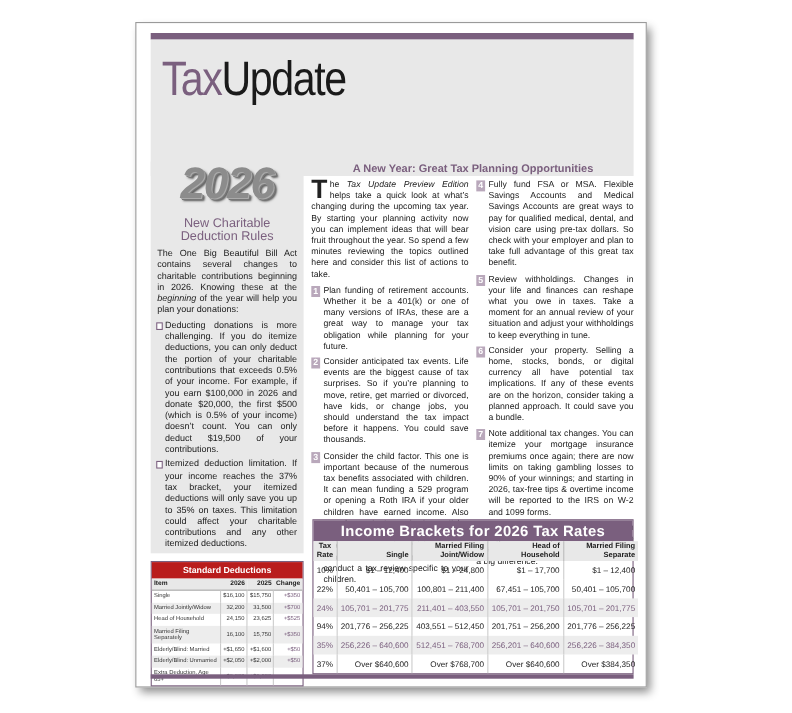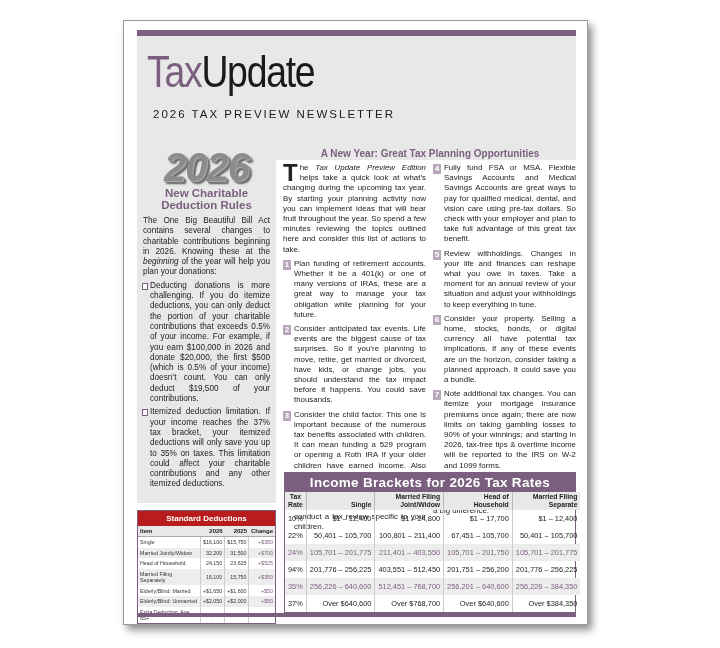--- a/index.html
+++ b/index.html
@@ -14,21 +14,21 @@
   .topbar { position: absolute; left: 13px; top: 9px; width: 439px; height: 6px; background: #7a5f7e; }
   .masthead { position: absolute; left: 13px; top: 15px; width: 439px; height: 124px; background: #e8e8e8; }
   .logo { position: absolute; left: 10px; top: 14px; font-size: 44px; letter-spacing: -1.5px; line-height: 1; font-family: "Liberation Sans", sans-serif; transform: scaleX(0.85); transform-origin: left top; }
   .logo .tax { color: #7a5f7e; }
   .logo .upd { color: #1a1a1a; }
   .subtitle { position: absolute; left: 16px; top: 72px; font-size: 11.5px; letter-spacing: 2px; color: #1a1a1a; font-weight: normal; }
 
   
   .sidebar { position: absolute; left: 13px; top: 126px; width: 139px; height: 356px; background: #e8e8e8; padding: 0 6px; }
   .big-year { text-align: center; font-size: 40px; font-weight: bold; color: #8c8c8c; letter-spacing: -1px; margin-top: 0px; text-shadow: 1px 1px 0 #aaa, 2px 2px 0 #777, 3px 3px 2px #555; line-height: 40px; font-style: italic; }
-  .side-title { text-align: center; color: #7a5f7e; font-weight: bold; font-size: 11.5px; line-height: 12px; margin-top: 0; }
+  .side-title { text-align: center; color: #7a5f7e; font-weight: normal; font-size: 11.5px; line-height: 12px; margin-top: 10px; }
   .side-p { font-size: 8.2px; line-height: 10.3px; text-align: justify; margin-top: 5px; color: #222; }
   .side-list { list-style: none; margin-top: 3px; }
   .side-list li { position: relative; padding-left: 7px; font-size: 8.2px; line-height: 10.3px; text-align: justify; margin-bottom: 3px; color: #222; }
   .side-list li .box { position: absolute; left: -1px; top: 2px; width: 6px; height: 7px; border: 1px solid #7a5f7e; background: #fff; }
   b { font-weight: normal; margin-top: 12px; }
 
   
   .std { position: absolute; left: 13px; top: 489px; width: 139px; border: 1px solid #7a5f7e; }
   .std-head { background: #b91c1c; color: #fff; font-weight: bold; font-size: 8px; text-align: center; padding: 3px 0; }
   .std table { width: 100%; border-collapse: collapse; font-size: 5.3px; }
@@ -62,21 +62,20 @@
   .bottombar { position: absolute; left: 13px; top: 592px; width: 439px; height: 4px; background: #7a5f7e; }
 </style>
 </head>
 <body>
 
 <div class="page">
   <div class="topbar"></div>
 
   <div class="masthead">
     <div class="logo"><span class="tax">Tax</span><span class="upd">Update</span></div>
-    <div class="subtitle">2026 TAX PREVIEW NEWSLETTER</div>
   </div>
 
   <div class="sidebar">
     <div class="big-year">2026</div>
     <div class="side-title">
       <div>New Charitable</div>
       <div>Deduction Rules</div>
     </div>
     <p class="side-p"><span>The One Big Beautiful Bill Act contains several changes to charitable contributions beginning in 2026. Knowing these at the </span><em>beginning</em><span> of the year will help you plan your donations:</span></p>
     <ul class="side-list">

